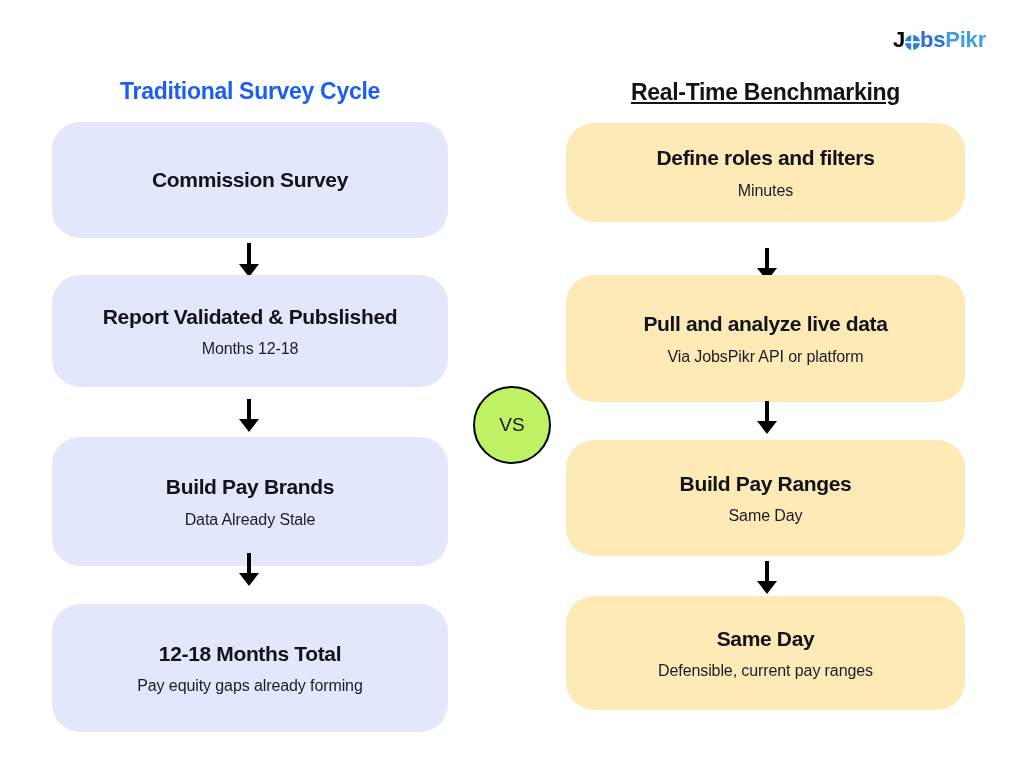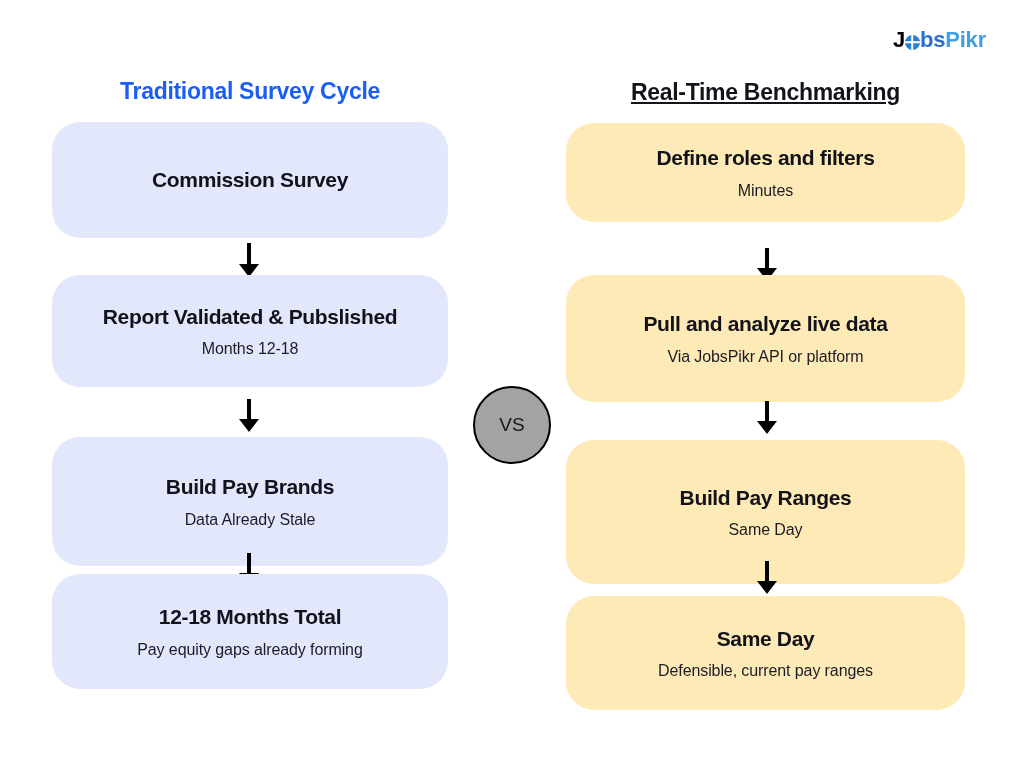--- a/index.html
+++ b/index.html
@@ -114,26 +114,26 @@
     white-space: nowrap;
   }
 
   .col-left .box  { left: 52px;  width: 396px; background: #e2e7fb; }
   .col-right .box { left: 566px; width: 399px; background: #fdeab6; }
 
   
   #lbox0 { top: 122px; height: 116px; }
   #lbox1 { top: 275px; height: 112px; }
   #lbox2 { top: 437px; height: 129px; }
-  #lbox3 { top: 574px; height: 115px; }
+  #lbox3 { top: 604px; height: 128px; }
 
   
   #rbox0 { top: 123px; height: 99px; }
   #rbox1 { top: 275px; height: 127px; }
-  #rbox2 { top: 440px; height: 144px; }
+  #rbox2 { top: 440px; height: 116px; }
   #rbox3 { top: 596px; height: 114px; }
 
   
   .arrow {
     position: absolute;
     width: 26px;
     display: flex;
     flex-direction: column;
     align-items: center;
   }
@@ -168,21 +168,21 @@
 
   
   #vs-badge {
     position: absolute;
     left: 473px;
     top: 386px;
     width: 78px;
     height: 78px;
     border-radius: 50%;
     border: 2.5px solid #000000;
-    background: #a3a3a3;
+    background: #bef264;
     display: flex;
     align-items: center;
     justify-content: center;
     box-sizing: border-box;
   }
   #vs-badge .vs-text {
     font-size: 19px;
     font-weight: 400;
     color: #15151c;
     letter-spacing: 0.2px;

